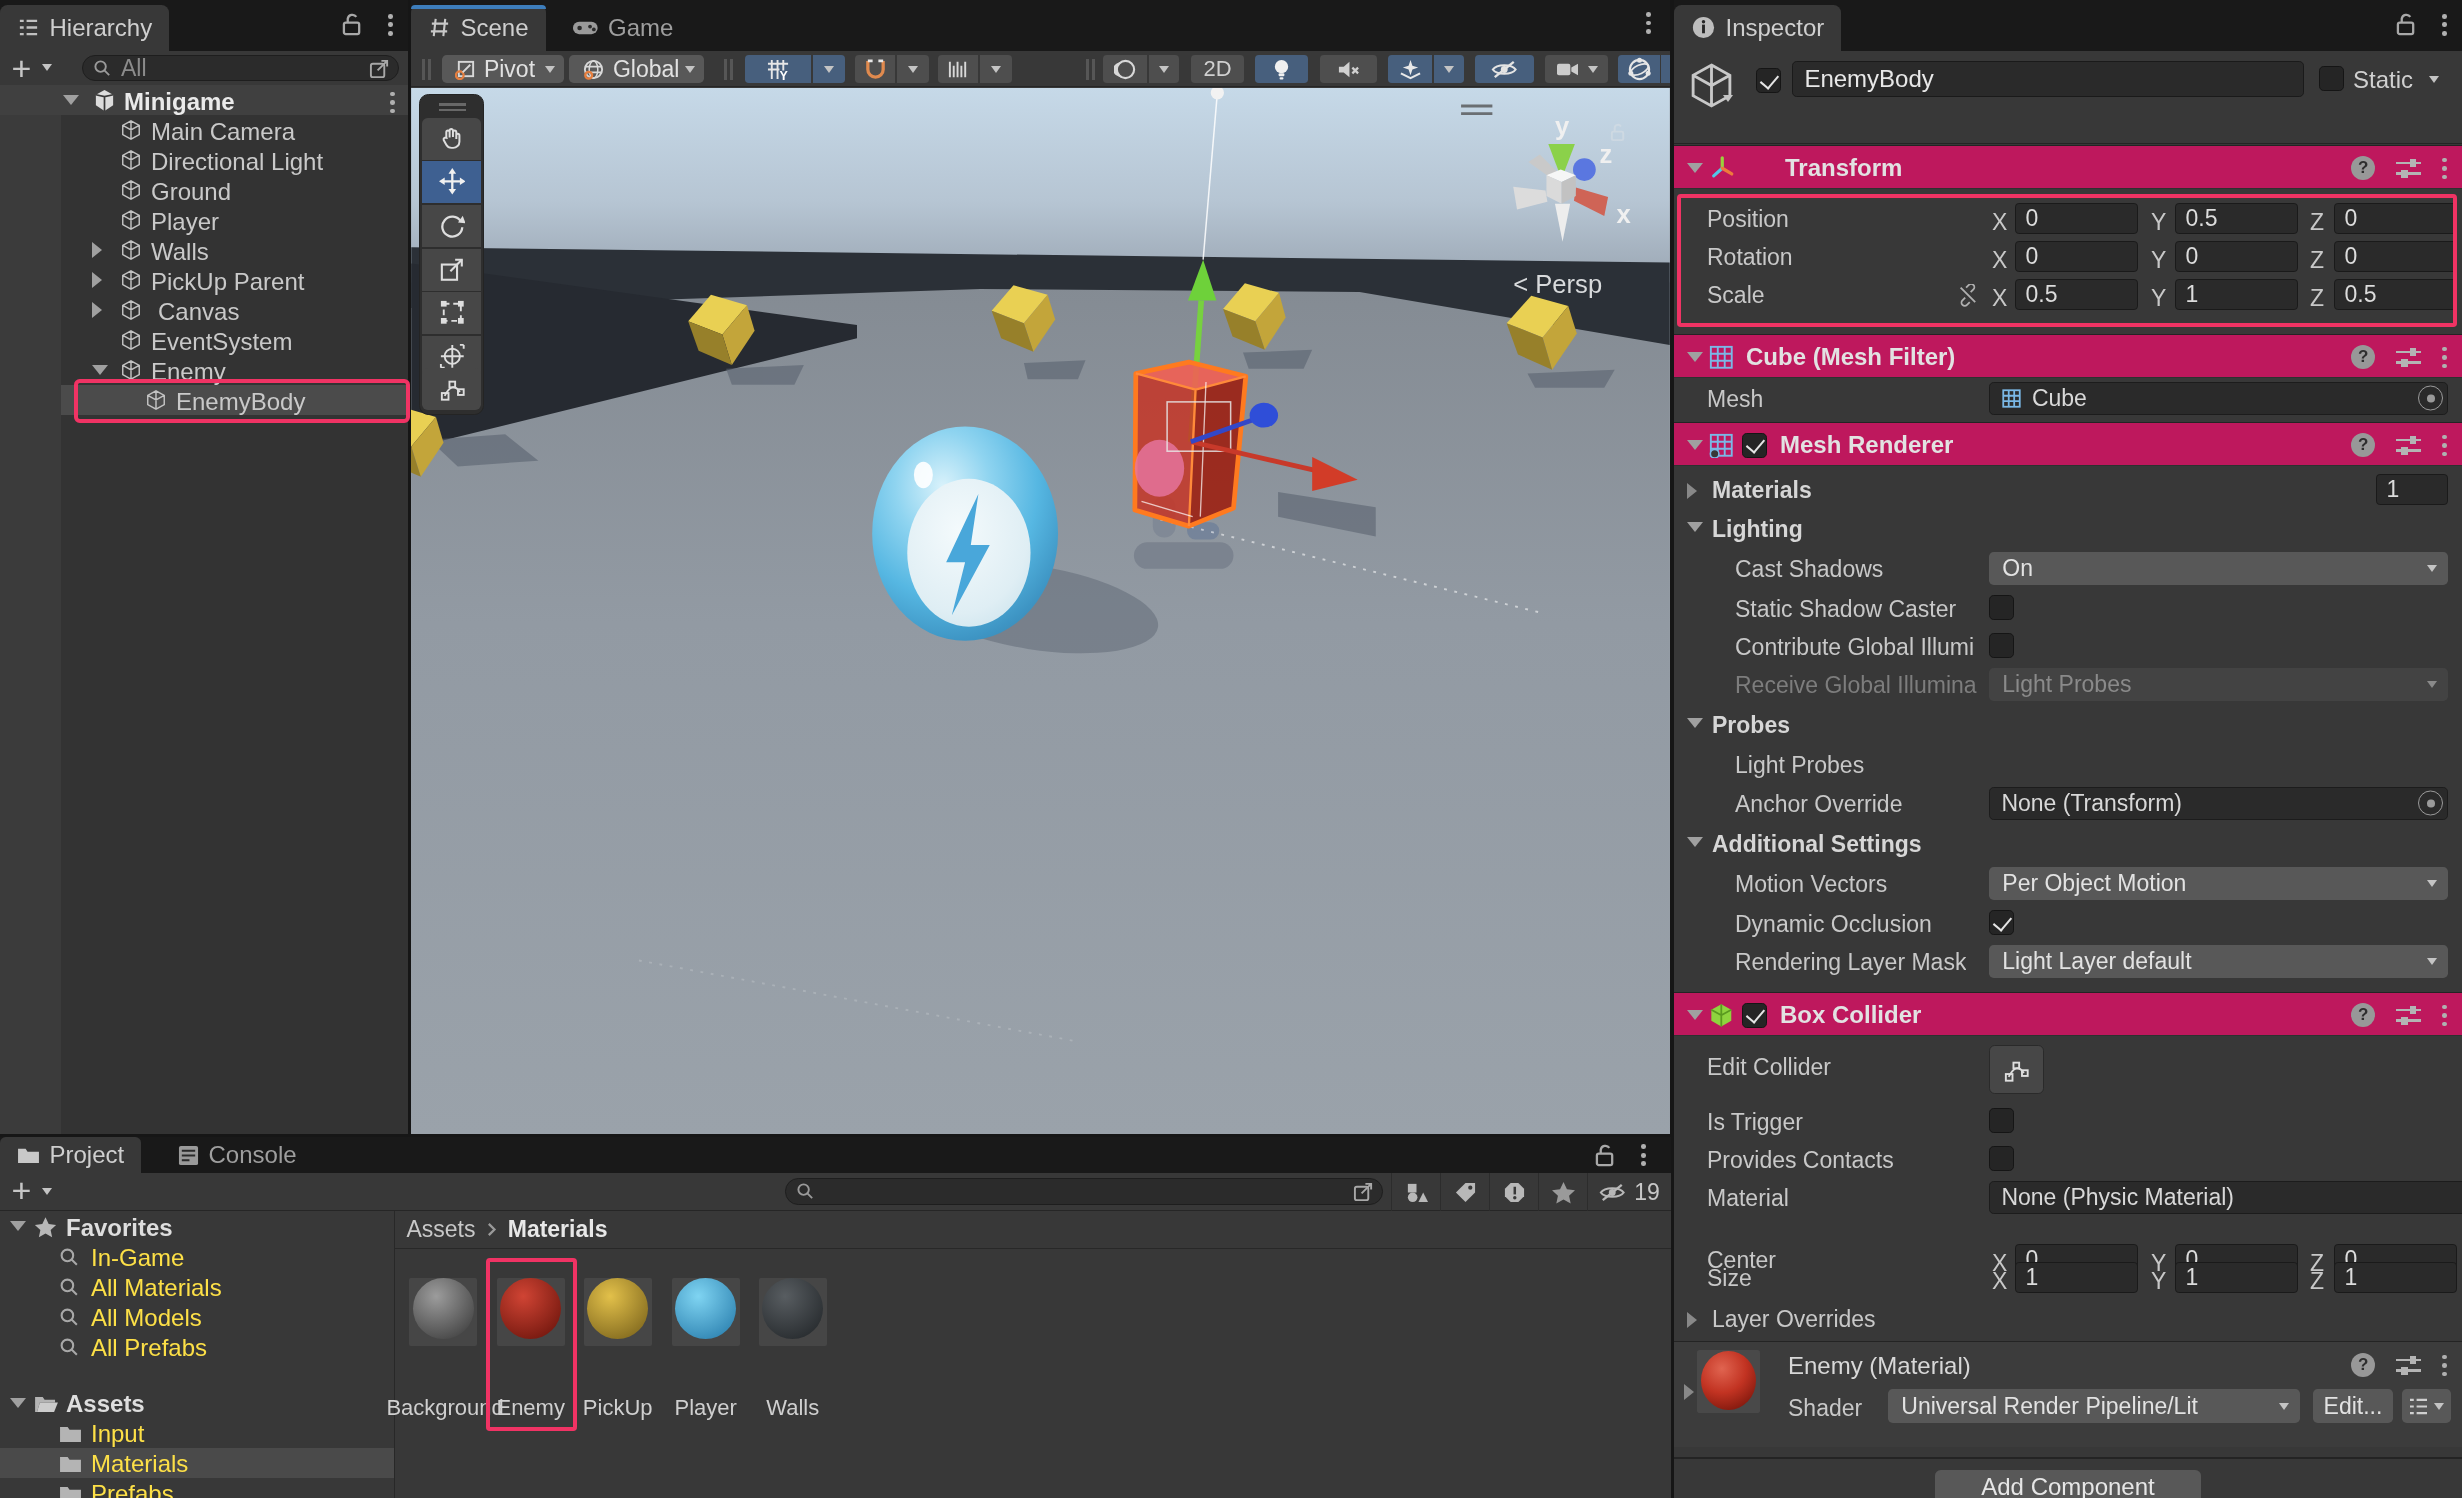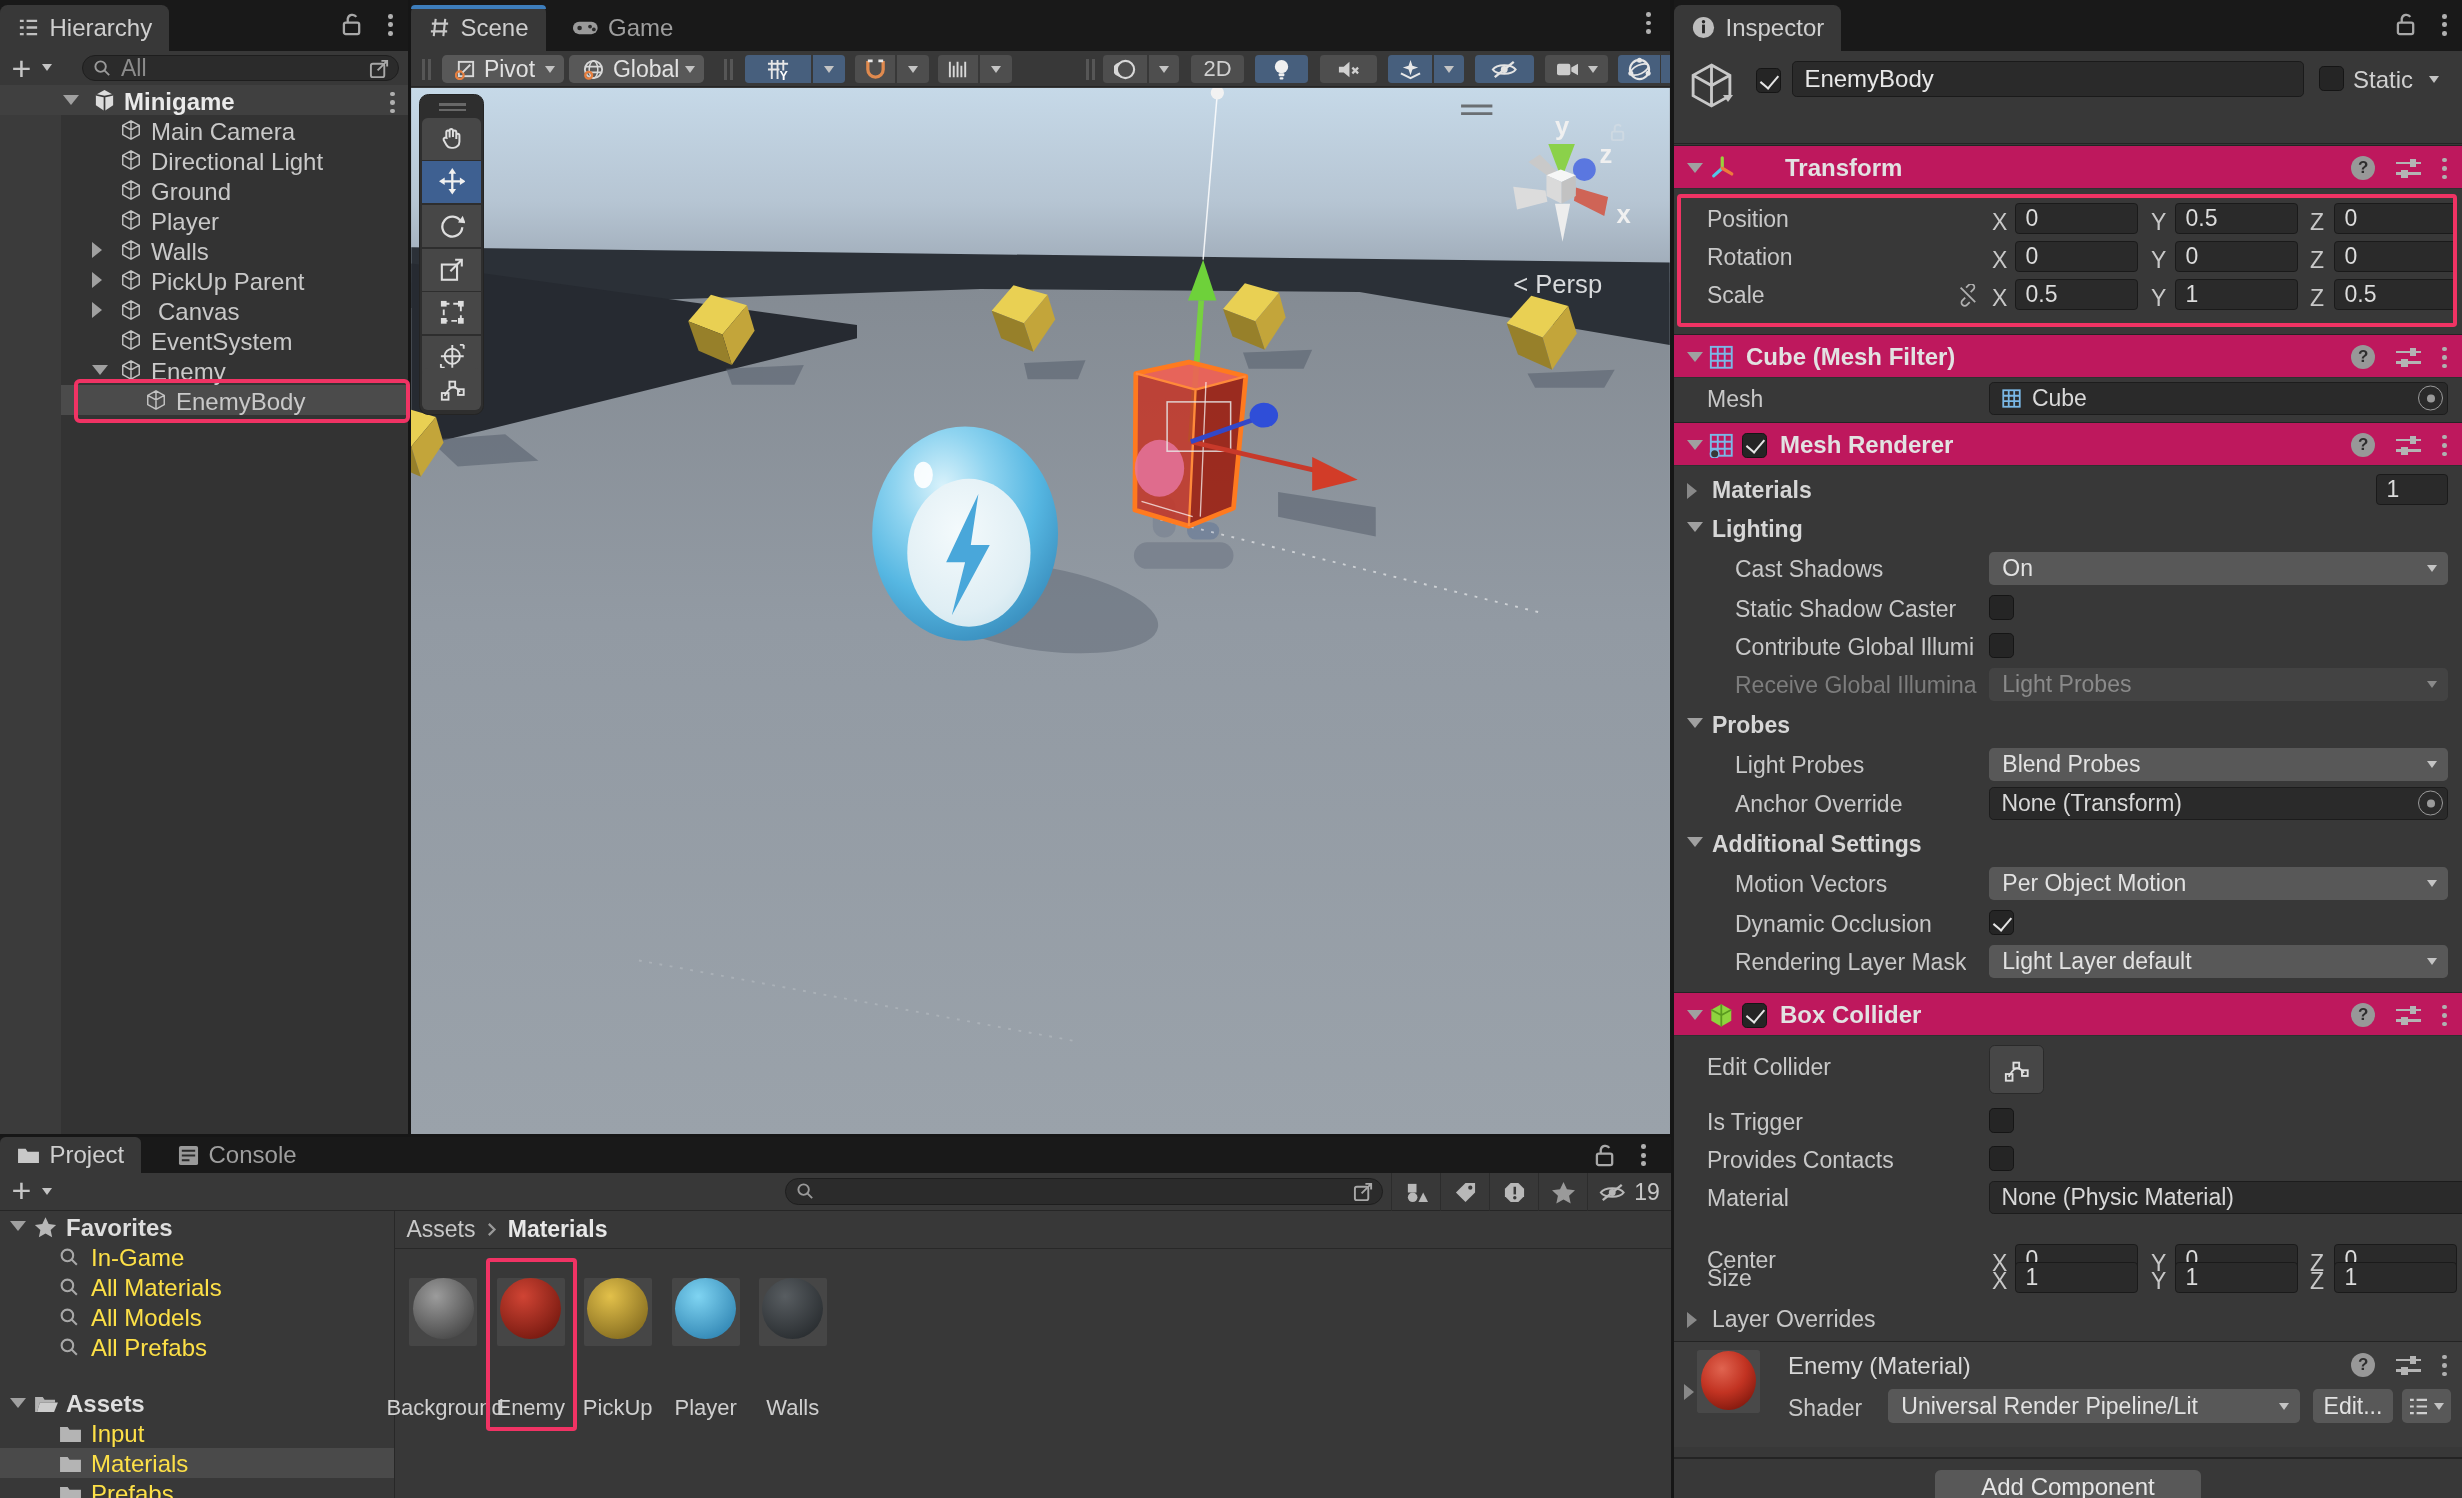--- a/index.html
+++ b/index.html
@@ -724,24 +724,20 @@
         <span>Light Probes</span>
         <span class="caret small"></span>
       </div>
   </div>
   <div class="irow" style="top:705px;">
     <span class="tri-down secfold"></span>
     <span class="seclbl">Probes</span>
   </div>
   <div class="irow" style="top:745px;">
     <span class="lbl" style="left:61px;">Light Probes</span>
-    <div class="dropdown" style="position:absolute;left:315px;top:2.8px;width:459px;height:33px;">
-        <span>Blend Probes</span>
-        <span class="caret small"></span>
-      </div>
   </div>
   <div class="irow" style="top:784px;">
     <span class="lbl" style="left:61px;">Anchor Override</span>
     <div class="objfield" style="position:absolute;left:315px;top:2.8px;width:459px;height:33px;">
         <span>None (Transform)</span>
         <span class="picker"></span>
       </div>
   </div>
   <div class="irow" style="top:864px;">
     <span class="lbl" style="left:61px;">Motion Vectors</span>

